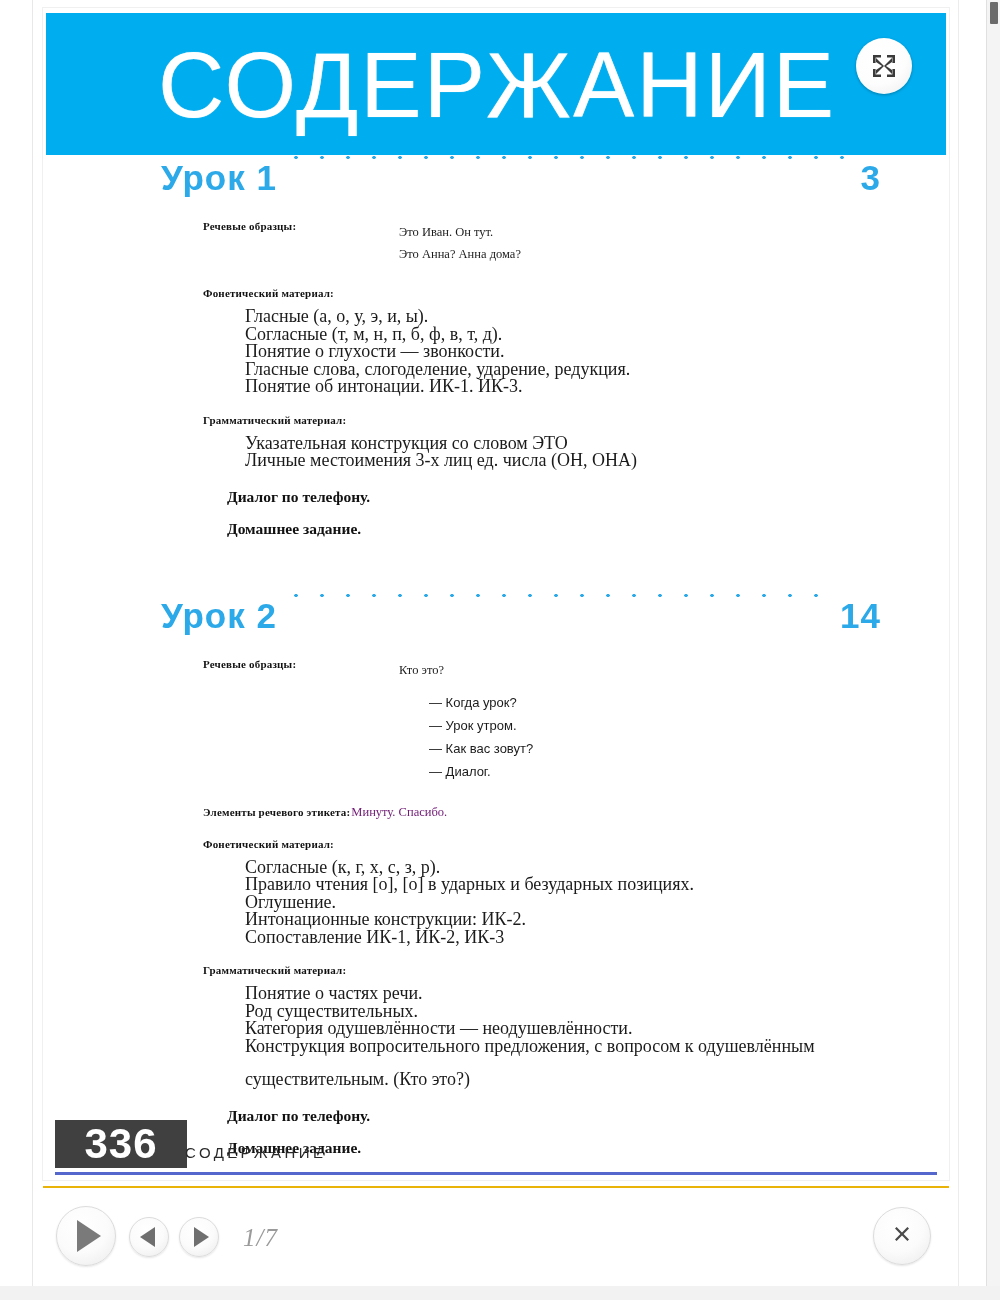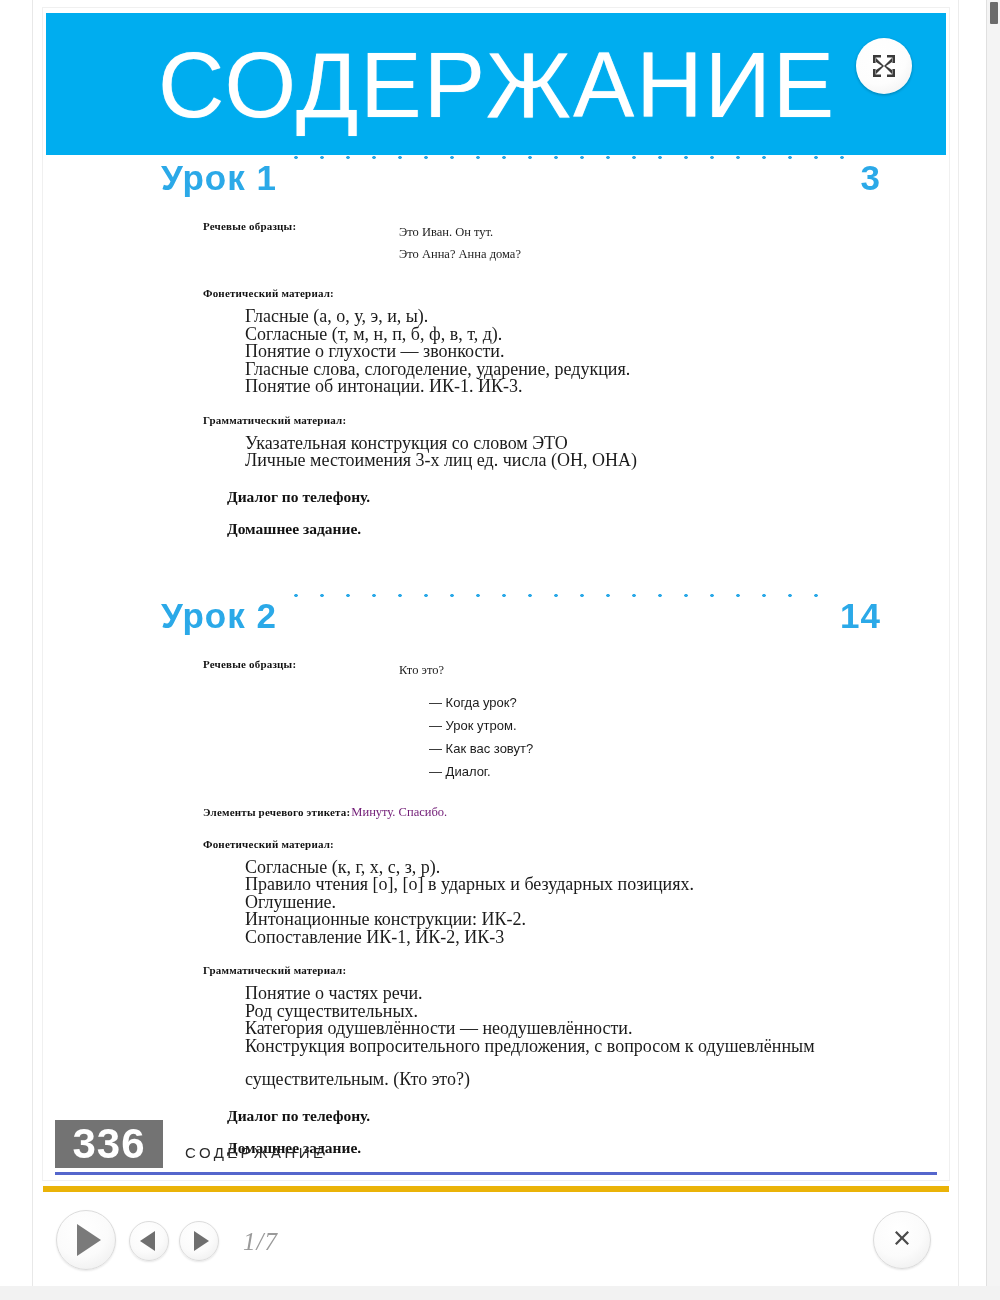--- a/index.html
+++ b/index.html
@@ -207,22 +207,22 @@
   
   #page-footer {
     position: absolute;
     left: 0; bottom: 0;
     width: 906px;
     height: 62px;
   }
   #folio-box {
     position: absolute;
     left: 12px; top: 2px;
-    width: 108px; height: 48px;
-    background: #737373;
+    width: 132px; height: 48px;
+    background: #404040;
     color: #ffffff;
     font-family: "Liberation Sans", sans-serif;
     font-size: 42px;
     font-weight: 700;
     letter-spacing: 1px;
     line-height: 48px;
     text-align: center;
     overflow: hidden;
   }
   #footer-label {
@@ -242,21 +242,21 @@
   }
 
   
   #toolbar {
     position: absolute;
     left: 43px;
     top: 1186px;
     width: 906px;
     height: 100px;
     background: #ffffff;
-    border-top: 6px solid #eab308;
+    border-top: 2px solid #eab308;
   }
   .round-btn {
     position: absolute;
     border-radius: 50%;
     background: radial-gradient(circle at 42% 33%, #ffffff 0%, #fbfbfb 52%, #eaeaea 100%);
     border: 1px solid #dcdcdc;
     box-shadow: 0 1px 2px rgba(0,0,0,.10);
     display: flex;
     align-items: center;
     justify-content: center;

